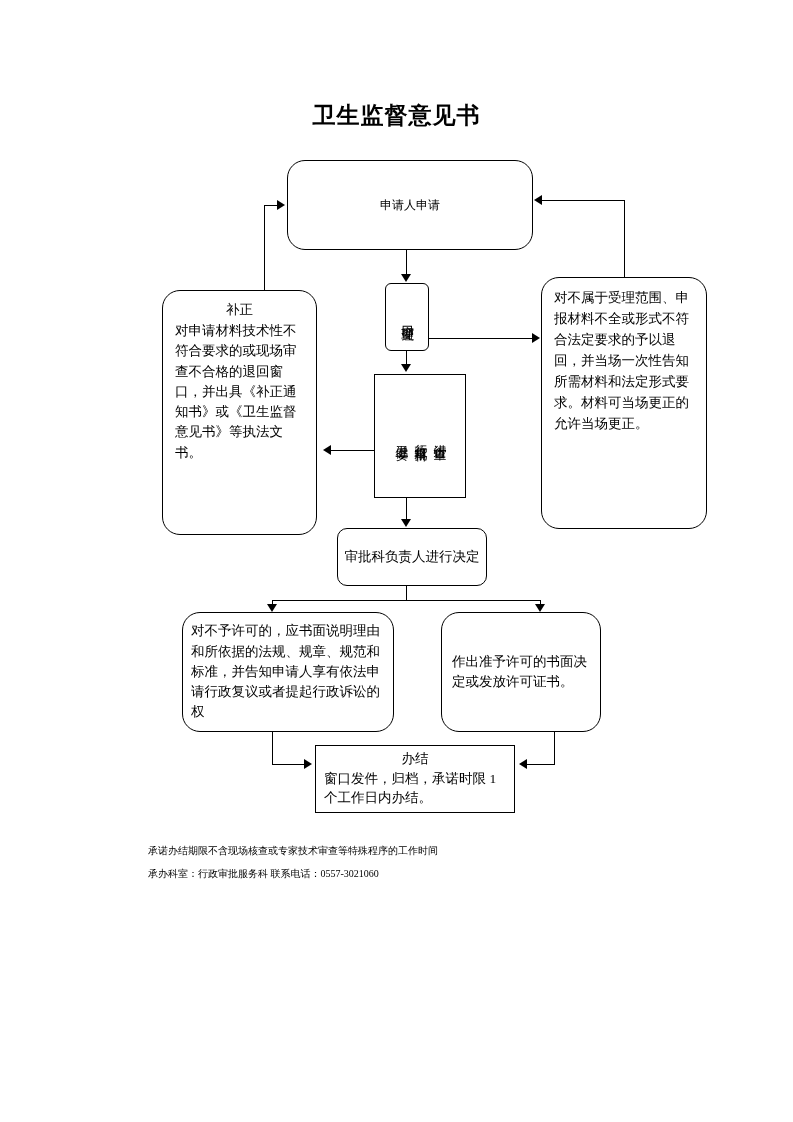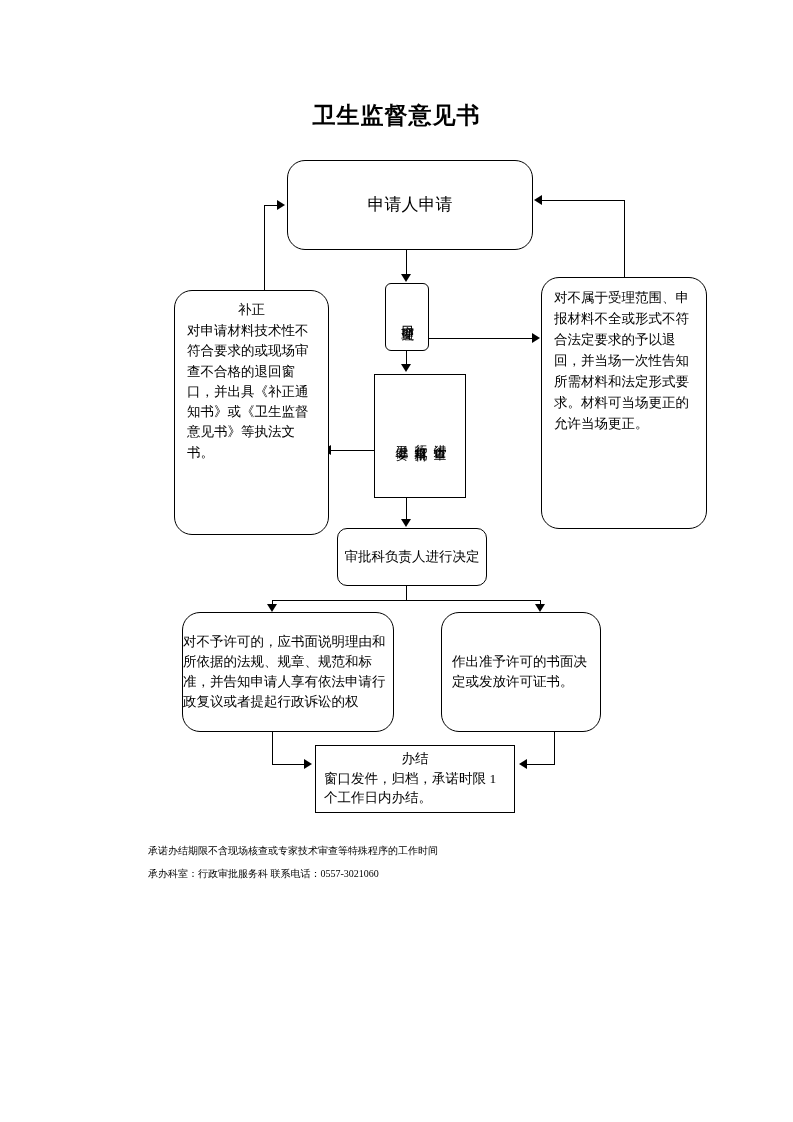--- a/index.html
+++ b/index.html
@@ -41,36 +41,36 @@
     justify-content: center;
     text-align: center;
     font-size: 13.5px;
     line-height: 1.35;
     padding: 4px 6px;
   }
 
   
   #node-apply {
     left: 287px; top: 160px; width: 246px; height: 90px;
-    font-size: 17px;
+    font-size: 12px;
     border-radius: 18px;
   }
   #node-window {
     left: 385px; top: 283px; width: 44px; height: 68px;
     font-size: 13px;
     border-radius: 6px;
   }
   #node-window .vtext {
     writing-mode: vertical-rl;
     text-orientation: upright;
     letter-spacing: 1px;
     line-height: 1.1;
   }
   #node-correct {
-    left: 174px; top: 290px; width: 155px; height: 245px;
+    left: 162px; top: 290px; width: 155px; height: 245px;
     border-radius: 18px;
     align-items: flex-start;
     padding-top: 10px;
   }
   #node-correct .inner {
     width: 100%;
     text-align: center;
   }
   #node-correct .body {
     text-align: left;
@@ -106,21 +106,21 @@
     line-height: 1.15;
   }
   #node-decide {
     left: 337px; top: 528px; width: 150px; height: 58px;
     border-radius: 10px;
     line-height: 1.4;
   }
   #node-deny {
     left: 182px; top: 612px; width: 212px; height: 120px;
     border-radius: 18px;
-    padding: 6px 0;
+    padding: 6px 8px;
   }
   #node-deny .body { text-align: left; line-height: 1.5; }
   #node-approve {
     left: 441px; top: 612px; width: 160px; height: 120px;
     border-radius: 18px;
     padding: 6px 10px;
   }
   #node-approve .body { text-align: left; line-height: 1.5; }
   #node-finish {
     left: 315px; top: 745px; width: 200px; height: 68px;

